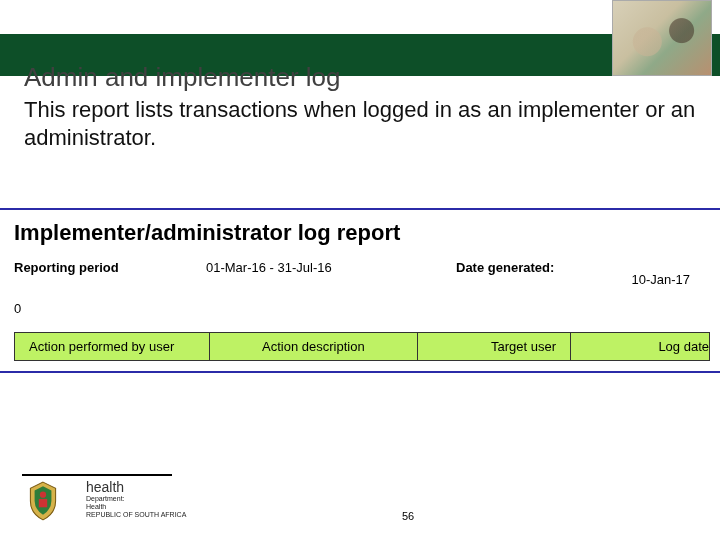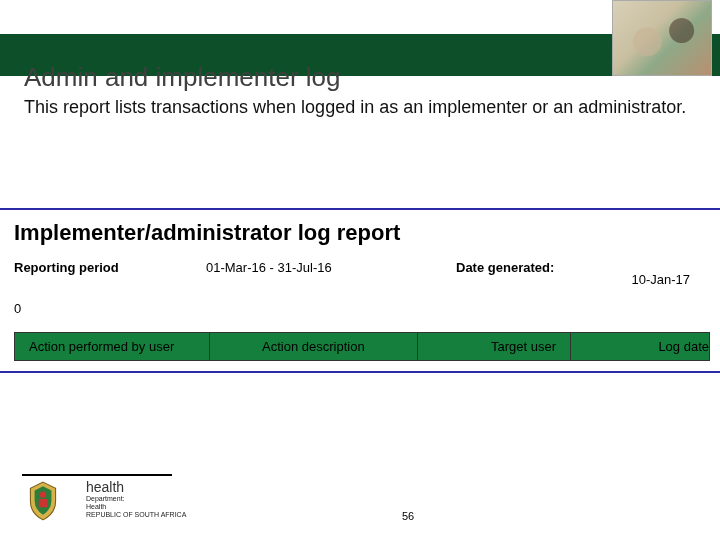--- a/index.html
+++ b/index.html
@@ -29,21 +29,21 @@
     position: absolute;
     top: 14px; left: 24px;
     font-size: 26px;
     color: #404040;
     margin-top: 48px;
   }
 
   .intro {
     position: absolute;
     top: 96px; left: 24px; right: 24px;
-    font-size: 18px;
+    font-size: 22px;
     color: #111;
     line-height: 1.25;
   }
 
   .report-area {
     position: absolute;
     top: 208px; left: 0; right: 0;
     border-top: 2px solid #2b2ba8;
     border-bottom: 2px solid #2b2ba8;
     padding-bottom: 10px;
@@ -62,21 +62,21 @@
   .meta-val2   { flex: 1; text-align: right; padding-right: 20px; margin-top: 12px; }
   .meta-gap { height: 10px; }
 
   .log-table {
     width: 100%;
     border-collapse: collapse;
     margin-top: 14px;
     table-layout: fixed;
   }
   .log-table th {
-    background: #15803d;
+    background: #bef264;
     font-weight: normal;
     font-size: 13px;
     padding: 6px 8px;
     border: 1px solid #333;
     text-align: center;
   }
   .log-table th:nth-child(1){ width: 28%; text-align:left; padding-left:14px;}
   .log-table th:nth-child(2){ width: 30%; }
   .log-table th:nth-child(3){ width: 22%; text-align:right; padding-right:14px;}
   .log-table th:nth-child(4){ width: 20%; text-align:right; padding-right:0;}

